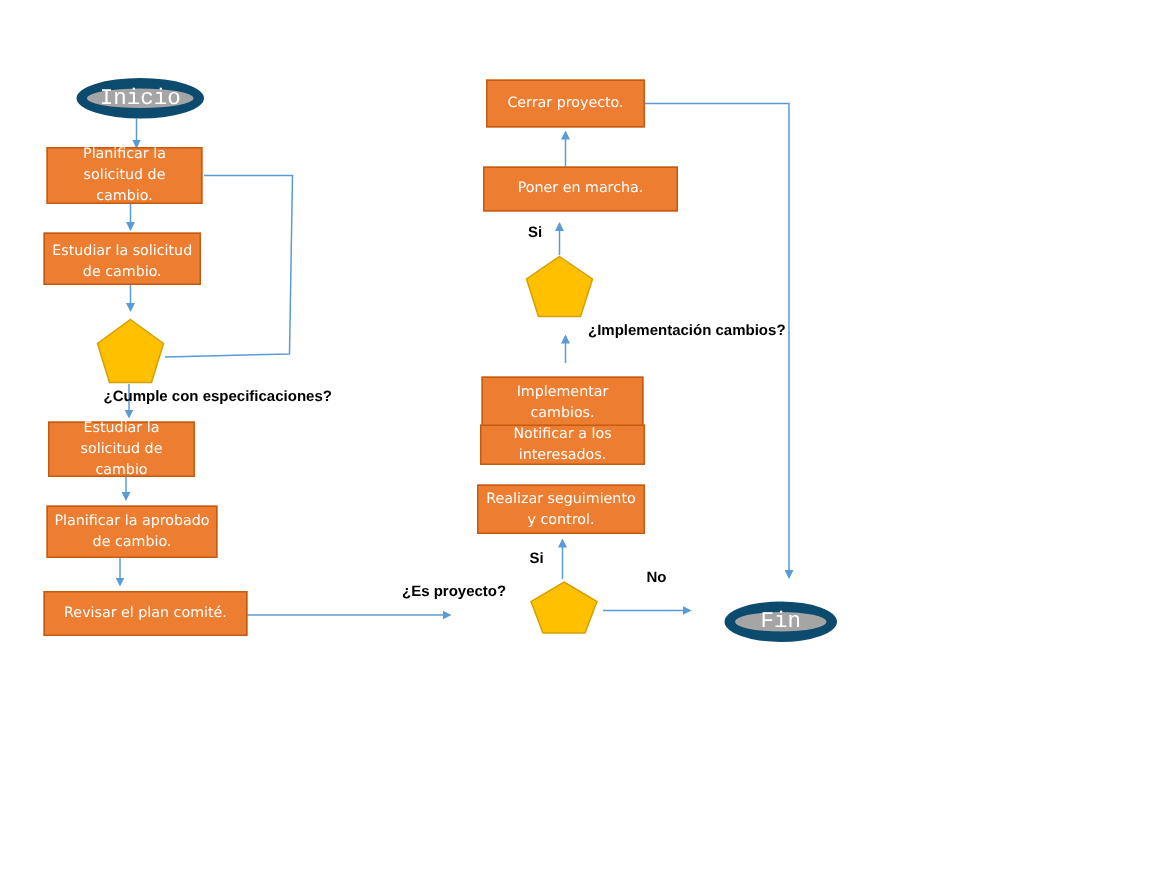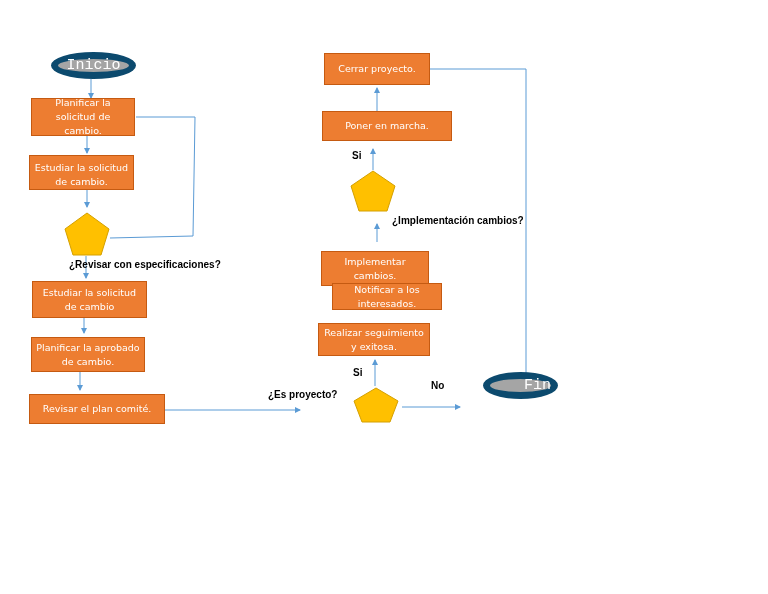--- a/index.html
+++ b/index.html
@@ -65,57 +65,57 @@
 <div class="box" style="left:31px;top:98px;width:104px;height:38px;">
   <span>Planificar la solicitud de cambio.</span>
 </div>
 <div class="box" style="left:29px;top:155px;width:105px;height:35px;align-items:flex-end;">
   <span>Estudiar la solicitud de cambio.</span>
 </div>
 
 <svg class="pent" style="left:64px;top:212px;" width="46" height="44" viewBox="0 0 46 44">
   <polygon points="23,1 45,17 37,43 9,43 1,17" fill="#ffc000" stroke="#d4a000" stroke-width="1"></polygon>
 </svg>
-<div class="label" style="left:69px;top:259px;">¿Revisar con especificaciones?</div>
+<div class="label" style="left:69px;top:259px;">¿Cumple con especificaciones?</div>
 
-<div class="box" style="left:32px;top:281px;width:115px;height:37px;">
+<div class="box" style="left:32px;top:281px;width:98px;height:37px;">
   <span>Estudiar la solicitud de cambio</span>
 </div>
 <div class="box" style="left:31px;top:337px;width:114px;height:35px;">
   <span>Planificar la aprobado de cambio.</span>
 </div>
 <div class="box" style="left:29px;top:394px;width:136px;height:30px;">
   <span>Revisar el plan comité.</span>
 </div>
 
 <div class="label" style="left:268px;top:389px;">¿Es proyecto?</div>
 <svg class="pent" style="left:353px;top:387px;" width="46" height="36" viewBox="0 0 46 36">
   <polygon points="23,1 45,14 37,35 9,35 1,14" fill="#ffc000" stroke="#d4a000" stroke-width="1"></polygon>
 </svg>
 <div class="label" style="left:353px;top:367px;">Si</div>
 <div class="label" style="left:431px;top:380px;">No</div>
 
-<div class="oval" style="left:483px;top:372px;width:75px;height:27px;justify-content:flex-end;">
+<div class="oval" style="left:483px;top:401px;width:75px;height:27px;">
   <span>Fin</span>
 </div>
 
 <div class="box" style="left:324px;top:53px;width:106px;height:32px;">
   <span>Cerrar proyecto.</span>
 </div>
 <div class="box" style="left:322px;top:111px;width:130px;height:30px;">
   <span>Poner en marcha.</span>
 </div>
 <div class="label" style="left:352px;top:150px;">Si</div>
 
 <svg class="pent" style="left:350px;top:170px;" width="46" height="42" viewBox="0 0 46 42">
   <polygon points="23,1 45,16 37,41 9,41 1,16" fill="#ffc000" stroke="#d4a000" stroke-width="1"></polygon>
 </svg>
 <div class="label" style="left:392px;top:215px;">¿Implementación cambios?</div>
 
 <div class="box" style="left:321px;top:251px;width:108px;height:35px;">
   <span>Implementar cambios.</span>
 </div>
-<div class="box" style="left:332px;top:283px;width:110px;height:27px;">
+<div class="box" style="left:320px;top:283px;width:110px;height:27px;">
   <span>Notificar a los interesados.</span>
 </div>
 <div class="box" style="left:318px;top:323px;width:112px;height:33px;">
-  <span>Realizar seguimiento y exitosa.</span>
+  <span>Realizar seguimiento y control.</span>
 </div>
 
 </body></html>

